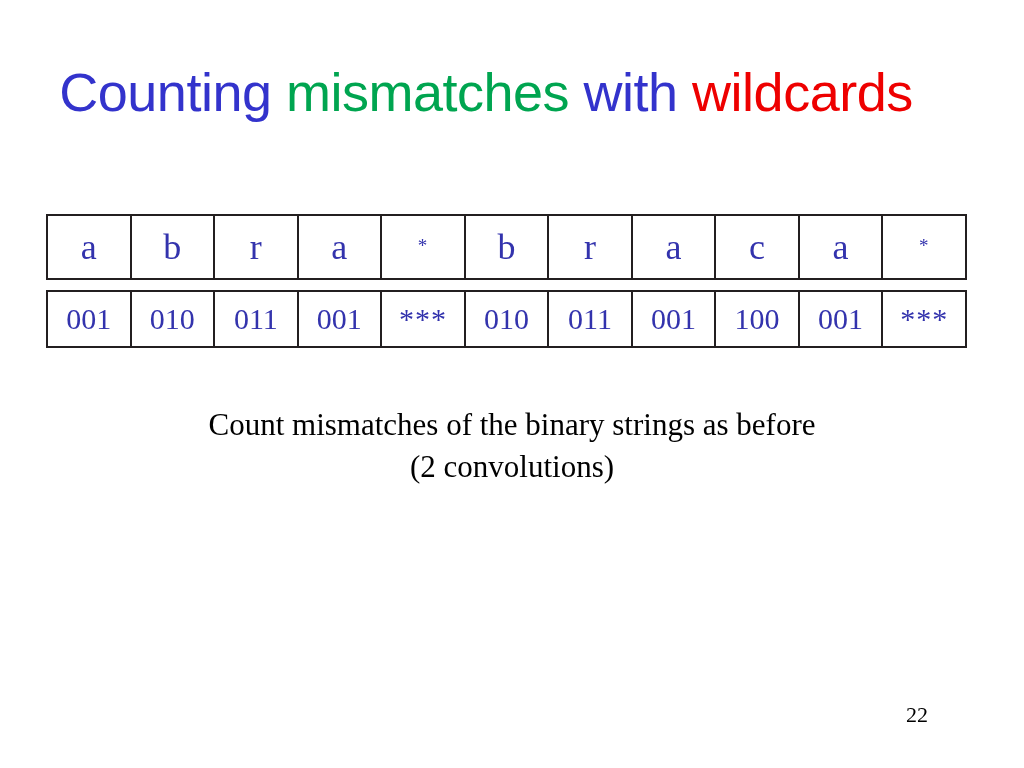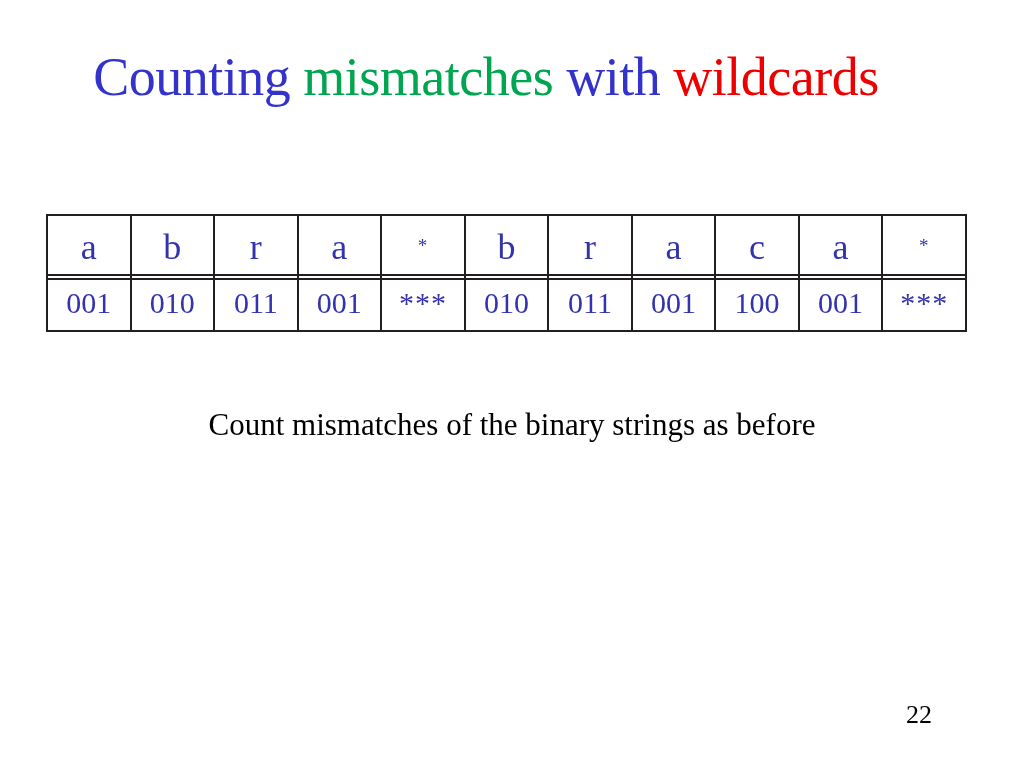--- a/index.html
+++ b/index.html
@@ -13,24 +13,24 @@
     position: relative;
     overflow: hidden;
     font-family: "Liberation Serif", "DejaVu Serif", serif;
     color: #000000;
   }
 
   
   #slide-title {
     position: absolute;
     left: 0;
-    top: 46px;
+    top: 61px;
     width: 972px;
     text-align: center;
-    font-family: Liberation Serif, serif;
+    font-family: Liberation Sans, sans-serif;
     font-size: 54px;
     line-height: 62px;
     letter-spacing: -0.5px;
     white-space: nowrap;
   }
   #slide-title .w { display: inline; }
   #slide-title .sp { display: inline; }
 
   
   .strip {
@@ -46,21 +46,21 @@
     vertical-align: middle;
     color: #3333ad;
     padding: 0;
   }
   #letters-strip { top: 214px; }
   #letters-strip td {
     height: 56px;
     font-size: 36px;
     line-height: 56px;
   }
-  #bits-strip { top: 274px; }
+  #bits-strip { top: 290px; }
   #bits-strip td {
     height: 54px;
     font-size: 30px;
     line-height: 54px;
     letter-spacing: 0px;
   }
   .wild-small {
     font-size: 19px;
     position: relative;
     top: -4px;
@@ -94,21 +94,21 @@
   .sigma-blue {
     color: #3333ad;
     font-style: normal;
   }
 
   
   #page-number {
     position: absolute;
     left: 906px;
     top: 702px;
-    font-size: 26px;
+    font-size: 22px;
     line-height: 26px;
     color: #000000;
   }
 </style>
 </head>
 <body>
 
 <div id="slide-title">
   <span class="w" style="color:#3333cc">Counting</span><span class="sp">&nbsp;</span><span class="w" style="color:#00a550">mismatches</span><span class="sp">&nbsp;</span><span class="w" style="color:#3333cc">with</span><span class="sp">&nbsp;</span><span class="w" style="color:#ee0000">wildcards</span>
 </div>
@@ -144,16 +144,17 @@
     <td>001</td>
     <td>100</td>
     <td>001</td>
     <td><span class="wild-big">***</span></td>
   </tr>
 </tbody>
   </table>
 
 <div id="body-text">
   <div class="body-line tight">Count mismatches of the binary strings as before</div>
+  <div class="body-line tight">(2 convolutions)</div>
   <div class="gap-line"></div>
 </div>
 
 <div id="page-number">22</div>
 
 </body></html>

